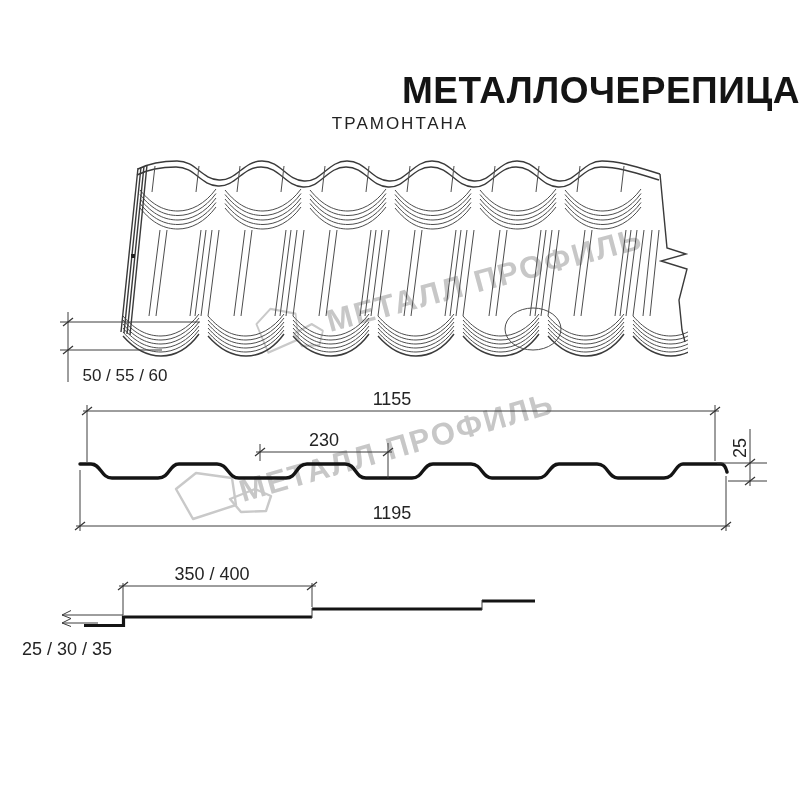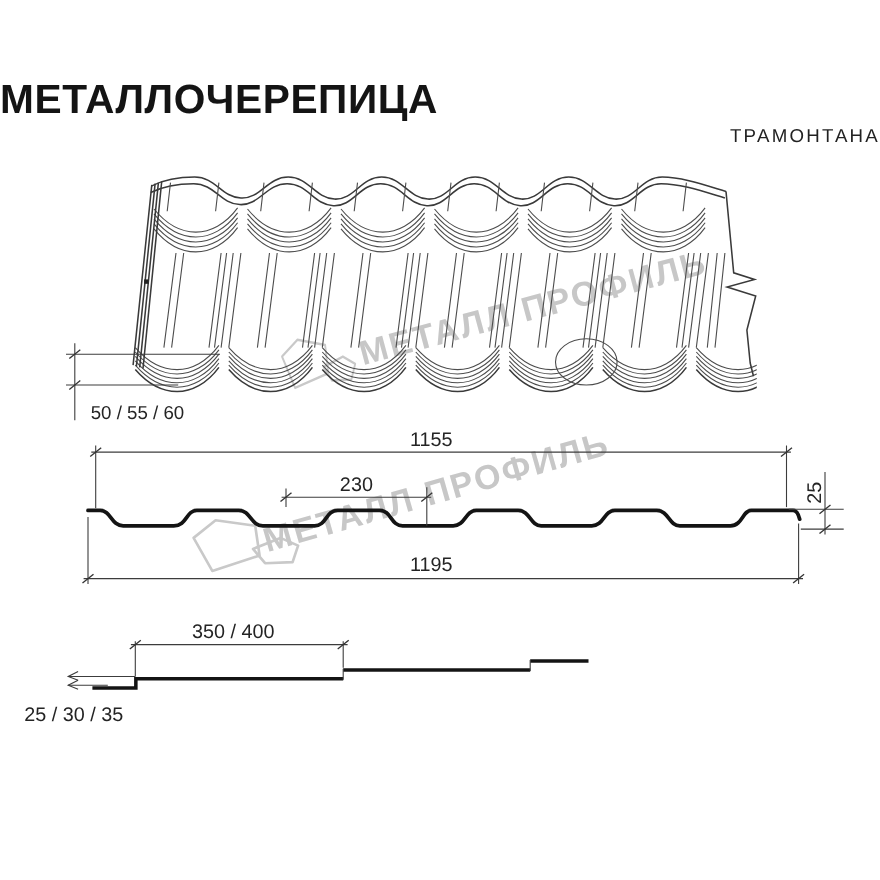--- a/index.html
+++ b/index.html
@@ -1,20 +1,20 @@
 <!DOCTYPE html>
 <html><head>
 <meta charset="utf-8">
 <style>
   html,body{margin:0;padding:0;background:#ffffff;}
   .page{position:relative;width:800px;height:800px;background:#fff;overflow:hidden;
         font-family:"Liberation Sans",sans-serif;}
-  .title{position:absolute;top:70px;left:0;width:800px;text-align:left;
+  .title{position:absolute;top:70px;left:0;width:800px;text-align:right;
          font-size:37px;font-weight:800;letter-spacing:.5px;color:#141414;}
-  .subtitle{position:absolute;top:114px;left:0;width:800px;text-align:right;
+  .subtitle{position:absolute;top:114px;left:0;width:800px;text-align:center;
          font-size:17px;font-weight:400;letter-spacing:2px;color:#222;}
   svg{position:absolute;left:0;top:0;}
   .wire{stroke:#4d4d4d;stroke-width:1;fill:none;}
   .wire2{stroke:#3a3a3a;stroke-width:1.4;fill:none;}
   .dimline{stroke:#3c3c3c;stroke-width:1;fill:none;}
   .thick{stroke:#141414;stroke-width:3.4;fill:none;stroke-linejoin:round;stroke-linecap:round;}
   .thick2{stroke:#141414;stroke-width:3.2;fill:none;stroke-linejoin:miter;}
   .dim{font-family:"Liberation Sans",sans-serif;font-size:18px;fill:#242424;}
   .dimS{font-family:"Liberation Sans",sans-serif;font-size:17px;fill:#242424;}
   .wm{font-family:"Liberation Sans",sans-serif;font-size:31px;font-weight:bold;

